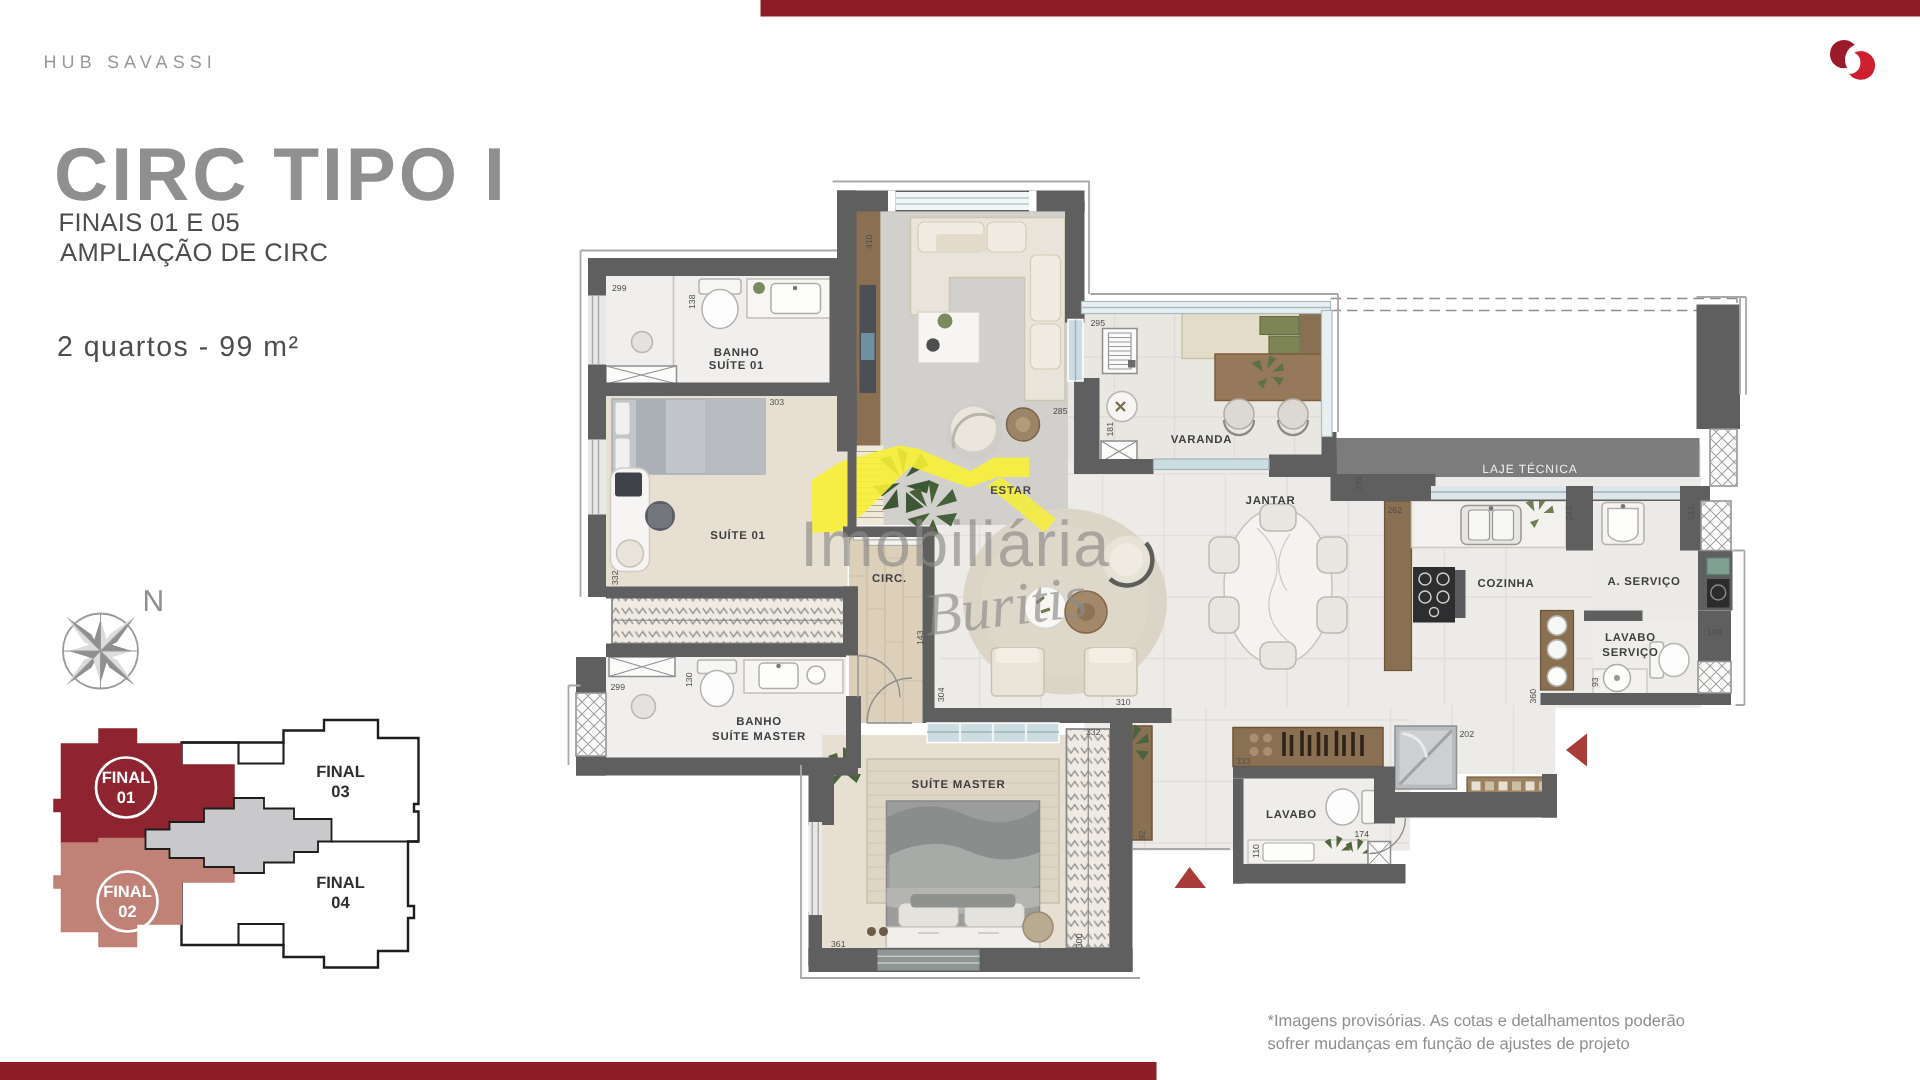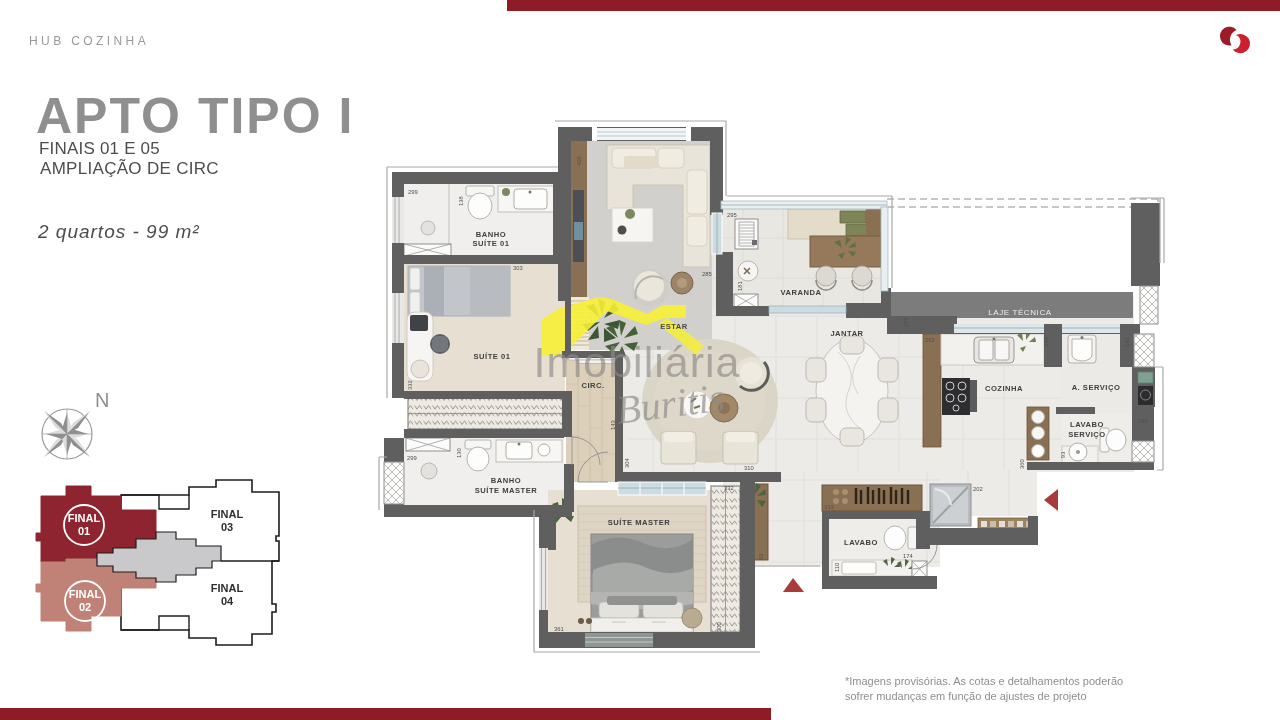--- a/index.html
+++ b/index.html
@@ -6,29 +6,29 @@
   body{width:1280px;height:720px;overflow:hidden;position:relative;font-family:"Liberation Sans",sans-serif;}
   .abs{position:absolute;}
 </style>
 </head>
 <body>
 
 <div class="abs" style="left:507px;top:0;width:773px;height:11px;background:#8e1c27;"></div>
 
 <div class="abs" style="left:0;top:708px;width:771px;height:12px;background:#8e1c27;"></div>
 
-<div class="abs" style="left:29px;top:34px;font-size:12px;letter-spacing:3.4px;color:#999;font-weight:normal;">HUB COZINHA</div>
-
-<div class="abs" style="left:36px;top:87px;font-size:50px;font-weight:bold;letter-spacing:2px;color:#8f8f8f;">APTO TIPO I</div>
+<div class="abs" style="left:29px;top:34px;font-size:12px;letter-spacing:3.4px;color:#999;font-weight:normal;">HUB SAVASSI</div>
+
+<div class="abs" style="left:36px;top:87px;font-size:50px;font-weight:bold;letter-spacing:2px;color:#8f8f8f;">CIRC TIPO I</div>
 
 <div class="abs" style="left:39px;top:139px;font-size:17px;color:#4d4d4d;letter-spacing:0.2px;">FINAIS 01 E 05</div>
 
 <div class="abs" style="left:40px;top:159px;font-size:17px;color:#4d4d4d;letter-spacing:0.3px;">AMPLIAÇÃO DE CIRC</div>
 
-<div class="abs" style="left:38px;top:221px;font-size:19px;color:#4d4d4d;letter-spacing:1px;font-style:italic;">2 quartos - 99 m²</div>
+<div class="abs" style="left:38px;top:221px;font-size:19px;color:#4d4d4d;letter-spacing:1px;">2 quartos - 99 m²</div>
 
 <div class="abs" style="left:845px;top:674px;width:400px;font-size:11px;line-height:14.5px;color:#8f8f8f;">*Imagens provisórias. As cotas e detalhamentos poderão<br>sofrer mudanças em função de ajustes de projeto</div>
 <svg class="abs" style="left:0;top:0;" width="1280" height="720" viewBox="0 0 1280 720">
 <defs>
   <pattern id="hx" width="8" height="8" patternUnits="userSpaceOnUse">
     <path d="M0,8 L8,0 M0,0 L8,8" stroke="#a0a0a0" stroke-width="0.7" fill="none"></path>
   </pattern>
   <pattern id="closet" width="9" height="15.5" patternUnits="userSpaceOnUse">
     <path d="M0.5,2.5 L3,6 L5.5,2.5 L8,6 M0.5,9.5 L3,13 L5.5,9.5 L8,13" stroke="#8a8a8a" stroke-width="0.9" fill="none"></path>
   </pattern>

